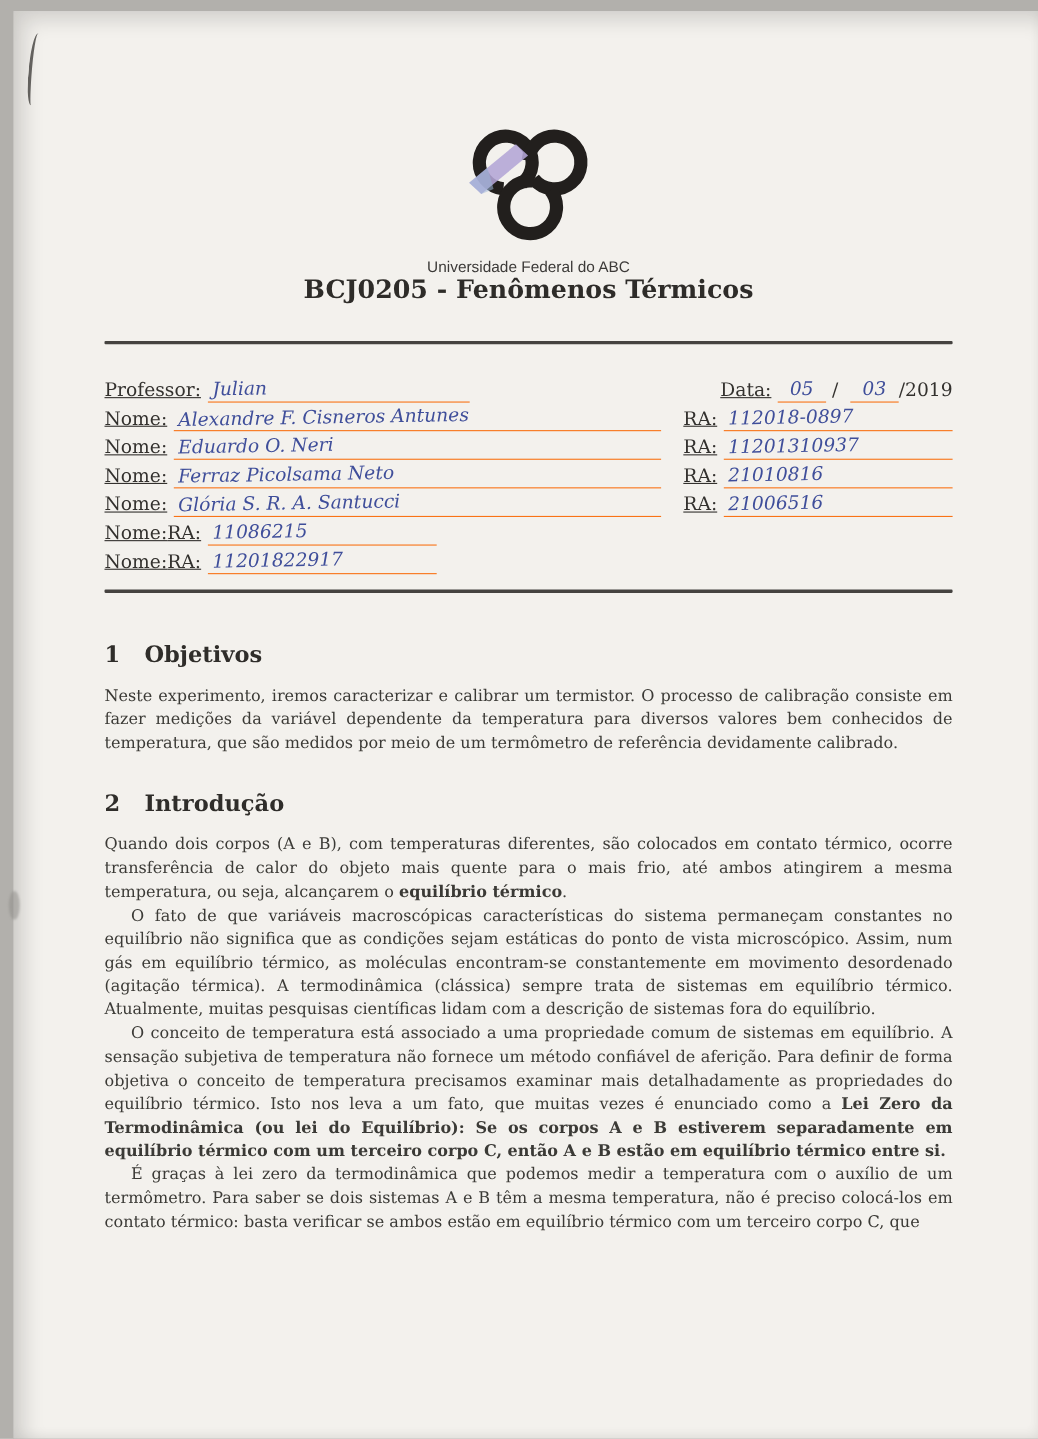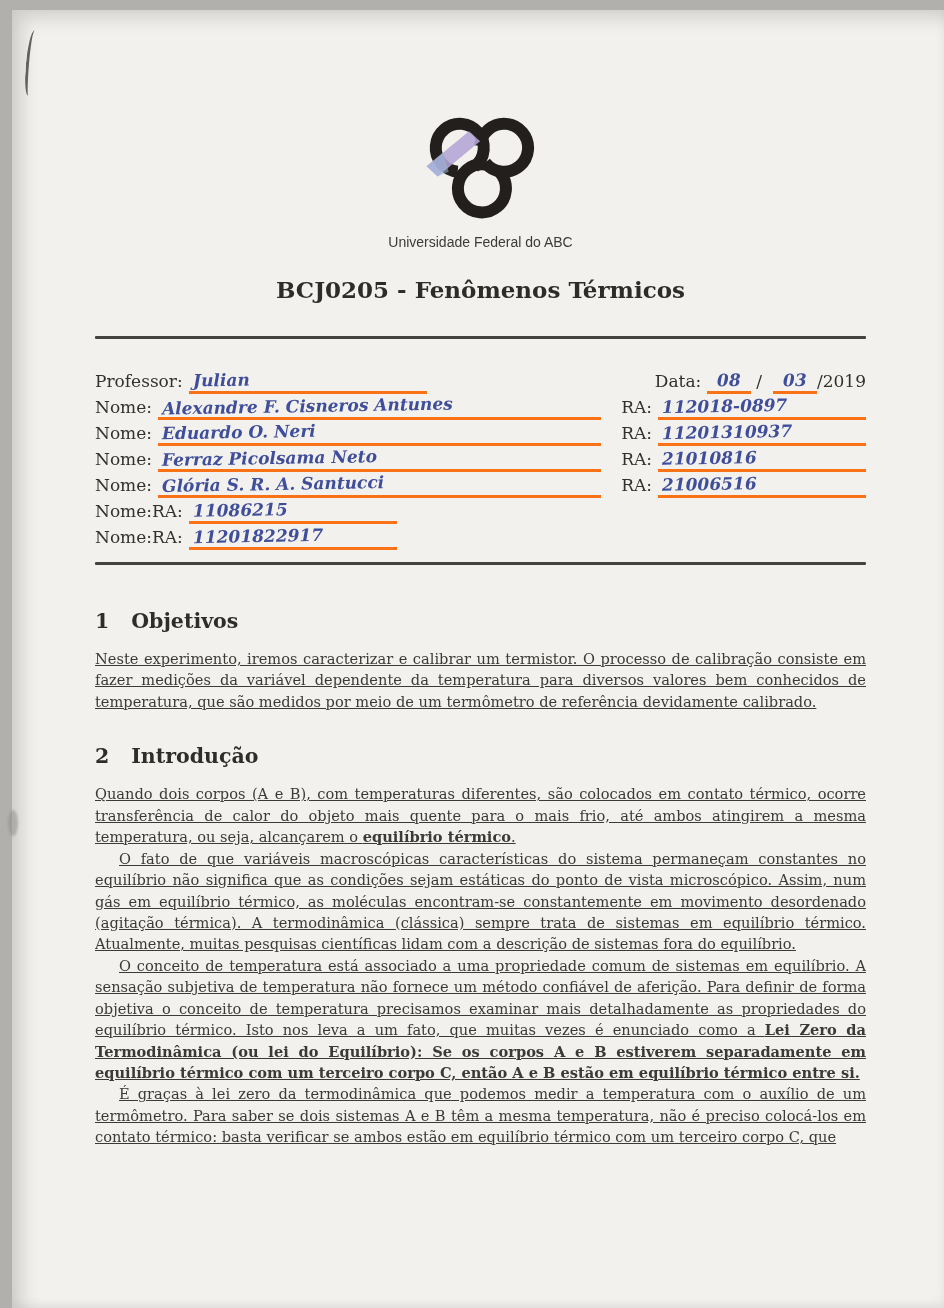--- a/index.html
+++ b/index.html
@@ -20,30 +20,30 @@
     transform:rotate(4deg);opacity:.85;
   }
   .smudge{
     position:absolute;left:-4px;top:800px;width:10px;height:26px;
     background:#8d8b87;border-radius:50%;opacity:.5;filter:blur(1px);
   }
   .content{position:absolute;left:83px;right:78px;top:0;color:#3a3935;}
   
   .logo-wrap{margin-top:100px;text-align:center;}
   .logo-caption{font-family:"Liberation Sans","DejaVu Sans",sans-serif;font-size:14px;color:#3c3a38;margin-top:2px;}
-  .course-title{margin-top:26px;text-align:center;font-size:23px;font-weight:bold;color:#2e2c29;}
+  .course-title{text-align:center;font-size:23px;font-weight:bold;color:#2e2c29;}
   .exp-title{margin-top:9px;text-align:center;font-size:30px;font-weight:bold;color:#2e2c29;letter-spacing:.3px;}
   .rule{height:3px;background:#454340;border-radius:1px;}
   .rule-top{margin-top:33px;}
   .rule-bottom{margin-top:9px;}
   
   .form{margin-top:32px;font-size:17px;color:#33312e;}
   .frow{display:flex;align-items:baseline;height:26px;}
-  .flabel{white-space:nowrap;}
-  .fline{border-bottom:3px solid #f97316;position:relative;margin-left:6px;font-weight:bold;}
+  .flabel{white-space:nowrap;text-decoration:underline;}
+  .fline{border-bottom:1px solid #f97316;position:relative;margin-left:6px;}
   .fline .hw{position:relative;top:-1px;display:inline-block;}
   .hw{
     font-style:italic;color:#3f4e9a;font-size:17px;
     transform:rotate(-1deg);white-space:nowrap;padding:0 4px;
   }
   .line-prof{width:238px;}
   .line-turma{width:78px;}
   .line-turno{width:84px;margin-right:0;}
   .line-campus{width:108px;text-align:center;}
   .line-date{width:44px;text-align:center;}
@@ -52,21 +52,20 @@
   .spacer{flex:1;}
   .gap18{width:30px;}
   .slash{padding:0 5px;}
   
   .sections{margin-top:44px;}
   .sec-head{display:flex;gap:22px;font-size:20.5px;font-weight:bold;color:#2f2d2a;}
   .sec-head.second{margin-top:32px;}
   .para{
     margin:15px 0 0 0;font-size:14.6px;line-height:1.47;text-align:justify;
     color:#3b3a36;
-    text-decoration:underline;
   }
   .para.indent{text-indent:24px;margin-top:0;}
   .bold{font-weight:bold;}
 </style>
 </head>
 <body>
 
 <div class="page">
   <div class="pen-mark"></div>
   <div class="smudge"></div>
@@ -89,21 +88,21 @@
     <div class="course-title">BCJ0205 - Fenômenos Térmicos</div>
 
     <div class="rule rule-top"></div>
 
     <div class="form">
       <div class="frow">
         <span class="flabel">Professor:</span>
         <span class="fline line-prof"><span class="hw">Julian</span></span>
         <span class="spacer"></span>
         <span class="flabel">Data:</span>
-        <span class="fline line-date"><span class="hw">08</span></span>
+        <span class="fline line-date"><span class="hw">05</span></span>
         <span class="slash">/</span>
         <span class="fline line-date"><span class="hw">03</span></span>
         <span>/2019</span>
       </div>
 
 
       <div class="frow">
         <span class="flabel">Nome:</span>
         <span class="fline line-name"><span class="hw">Alexandre F. Cisneros Antunes</span></span>
         <span class="flabel">RA:</span>

